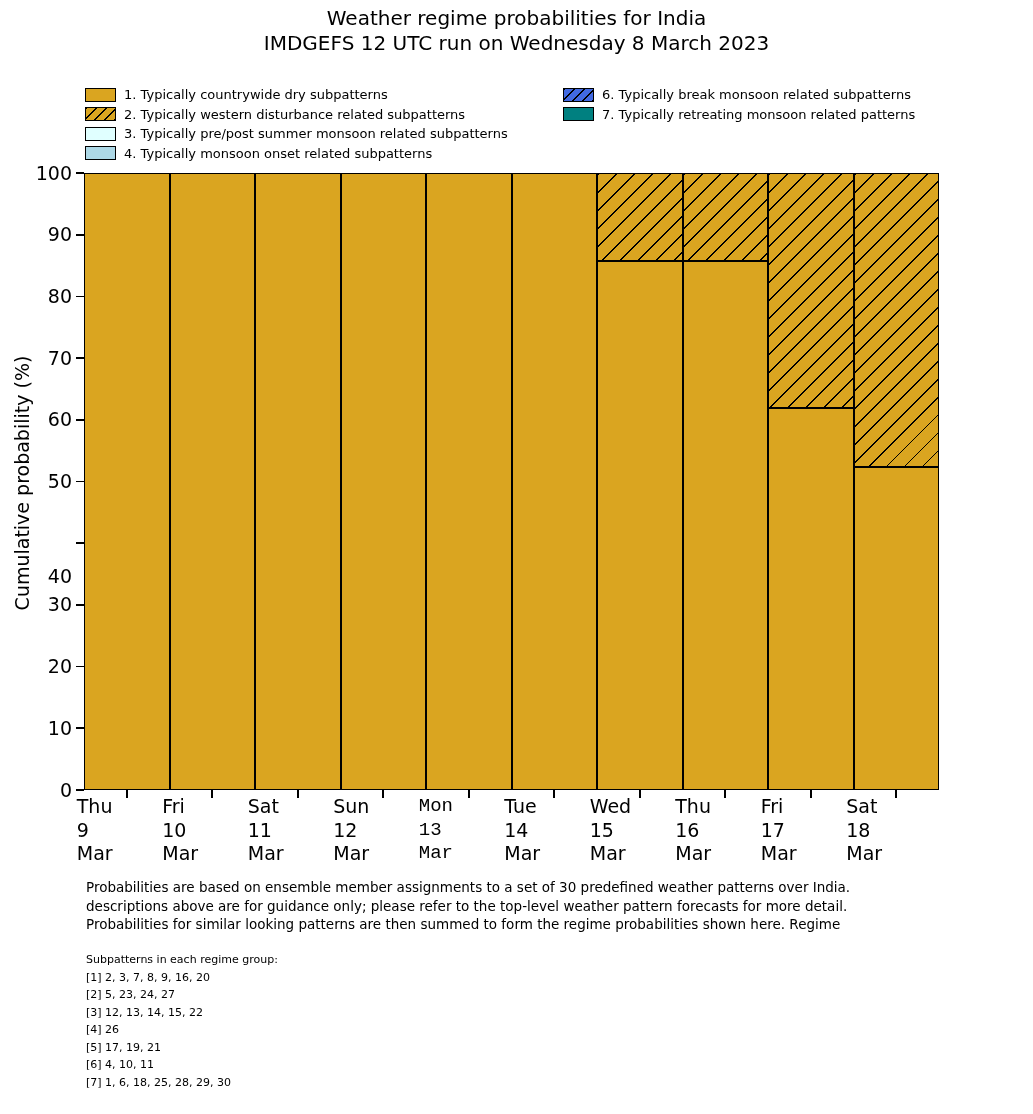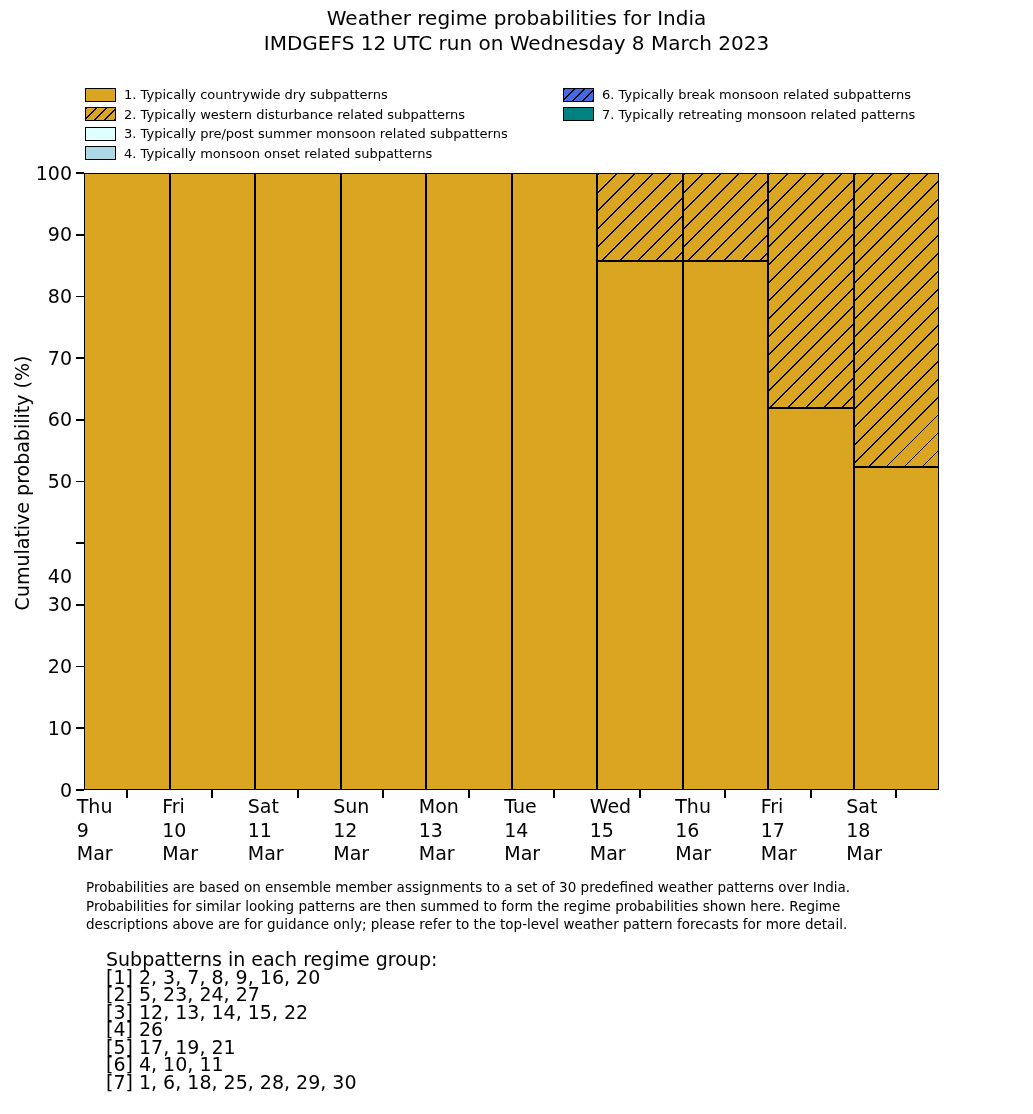--- a/index.html
+++ b/index.html
@@ -21,21 +21,21 @@
   .plot-frame{position:absolute;border:1.8px solid #000;box-sizing:border-box;pointer-events:none;}
   .ytick{position:absolute;height:1.8px;background:#000;}
   .xtick{position:absolute;width:1.8px;background:#000;}
   .ytick-label{position:absolute;font-size:19px;text-align:right;line-height:19px;}
   .xtick-label{position:absolute;font-size:19px;line-height:23.5px;white-space:pre-line;}
   .y-axis-label{
     position:absolute;left:-128px;top:472px;width:300px;text-align:center;
     font-size:19px;transform:rotate(-90deg);
   }
   .notes-para{position:absolute;left:86px;top:878px;font-size:13.5px;line-height:18.5px;}
-  .subpatterns{position:absolute;left:86px;top:951px;font-size:19px;line-height:17.5px;margin-left:20px;}
+  .subpatterns{position:absolute;left:86px;top:951px;font-size:11px;line-height:17.5px;}
 </style>
 </head>
 <body>
 
 <div class="title-block">
   <div class="title-line">Weather regime probabilities for India</div>
   <div class="title-line">IMDGEFS 12 UTC run on Wednesday 8 March 2023</div>
 </div>
 
 <div class="legend">
@@ -118,21 +118,21 @@
 Mar</div>
     <div class="xtick" style="left: 296.85px; top: 790px; height: 8px;"></div>
     <div class="xtick-label" style="left: 247.75px; top: 795px; width: 100px;">Sat
 11
 Mar</div>
     <div class="xtick" style="left: 382.35px; top: 790px; height: 8px;"></div>
     <div class="xtick-label" style="left: 333.25px; top: 795px; width: 100px;">Sun
 12
 Mar</div>
     <div class="xtick" style="left: 467.85px; top: 790px; height: 8px;"></div>
-    <div class="xtick-label" style="left: 418.75px; top: 795px; width: 100px;">Mon
+    <div class="xtick-label" style="left: 418.75px; top: 795px; width: 100px; font-family: Liberation Mono, monospace;">Mon
 13
 Mar</div>
     <div class="xtick" style="left: 553.35px; top: 790px; height: 8px;"></div>
     <div class="xtick-label" style="left: 504.25px; top: 795px; width: 100px;">Tue
 14
 Mar</div>
     <div class="xtick" style="left: 638.85px; top: 790px; height: 8px;"></div>
     <div class="xtick-label" style="left: 589.75px; top: 795px; width: 100px;">Wed
 15
 Mar</div>
@@ -145,22 +145,22 @@
 17
 Mar</div>
     <div class="xtick" style="left: 895.35px; top: 790px; height: 8px;"></div>
     <div class="xtick-label" style="left: 846.25px; top: 795px; width: 100px;">Sat
 18
 Mar</div>
   </div>
 
 <div class="notes-para">
     <div class="">Probabilities are based on ensemble member assignments to a set of 30 predefined weather patterns over India.</div>
+    <div class="">descriptions above are for guidance only; please refer to the top-level weather pattern forecasts for more detail.</div>
     <div class="">Probabilities for similar looking patterns are then summed to form the regime probabilities shown here. Regime</div>
-    <div class="">descriptions above are for guidance only; please refer to the top-level weather pattern forecasts for more detail.</div>
   </div>
 
 <div class="subpatterns">
   <div>Subpatterns in each regime group:</div>
 <div class="">[1] 2, 3, 7, 8, 9, 16, 20</div>
     <div class="">[2] 5, 23, 24, 27</div>
     <div class="">[3] 12, 13, 14, 15, 22</div>
     <div class="">[4] 26</div>
     <div class="">[5] 17, 19, 21</div>
     <div class="">[6] 4, 10, 11</div>

